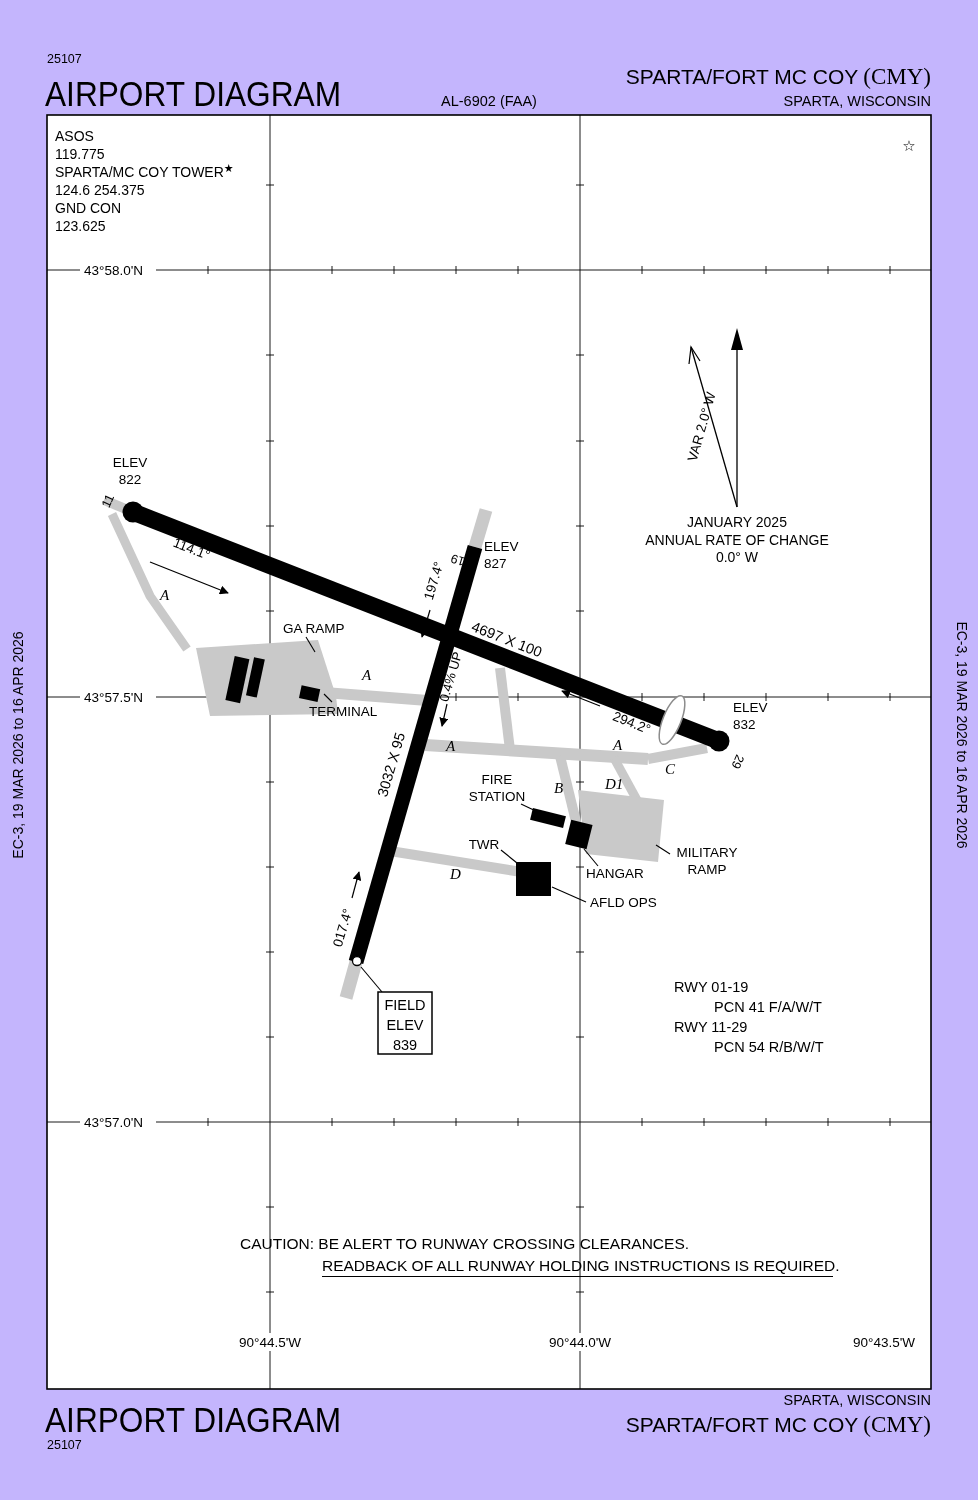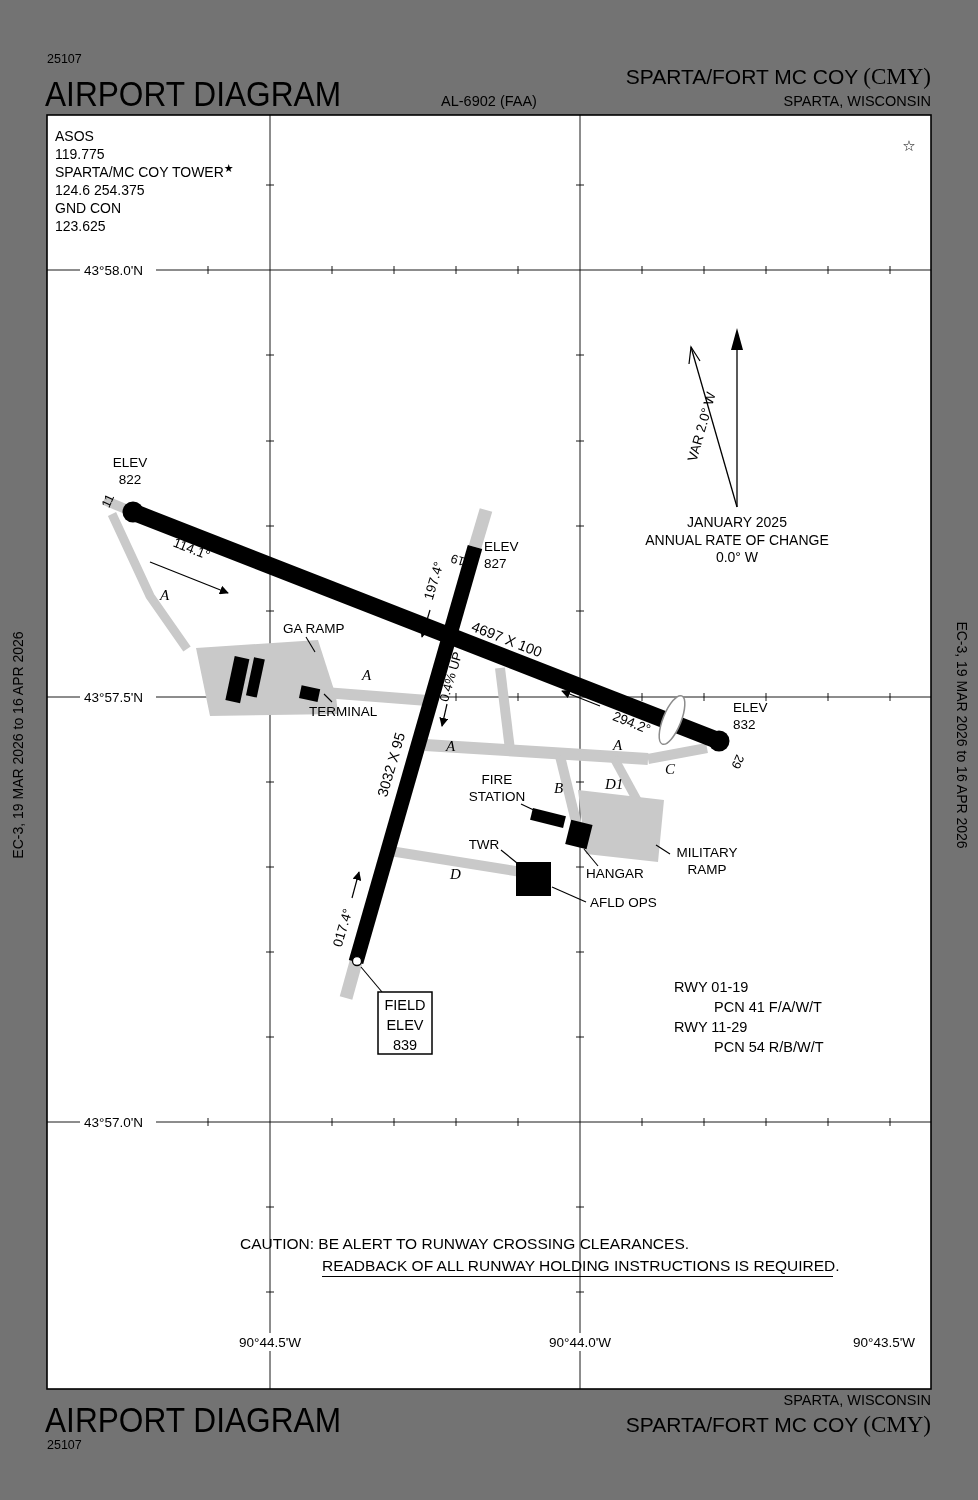--- a/index.html
+++ b/index.html
@@ -1,16 +1,16 @@
 <!DOCTYPE html>
 <html><head>
 <meta charset="utf-8">
 <style>
   html,body{margin:0;padding:0;background:#ffffff;}
-  #page{position:relative;width:978px;height:1500px;background:#737373;overflow:hidden;}
+  #page{position:relative;width:978px;height:1500px;background:#c4b5fd;overflow:hidden;}
   svg text{font-family:"Liberation Sans",sans-serif;fill:#000;}
   svg .serif{font-family:"Liberation Serif",serif;}
   svg .taxi{font-family:"Liberation Serif",serif;font-style:italic;}
 </style>
 </head>
 <body>
 
 <div id="page">
 <svg width="978" height="1500" viewBox="0 0 978 1500">
   <defs>

